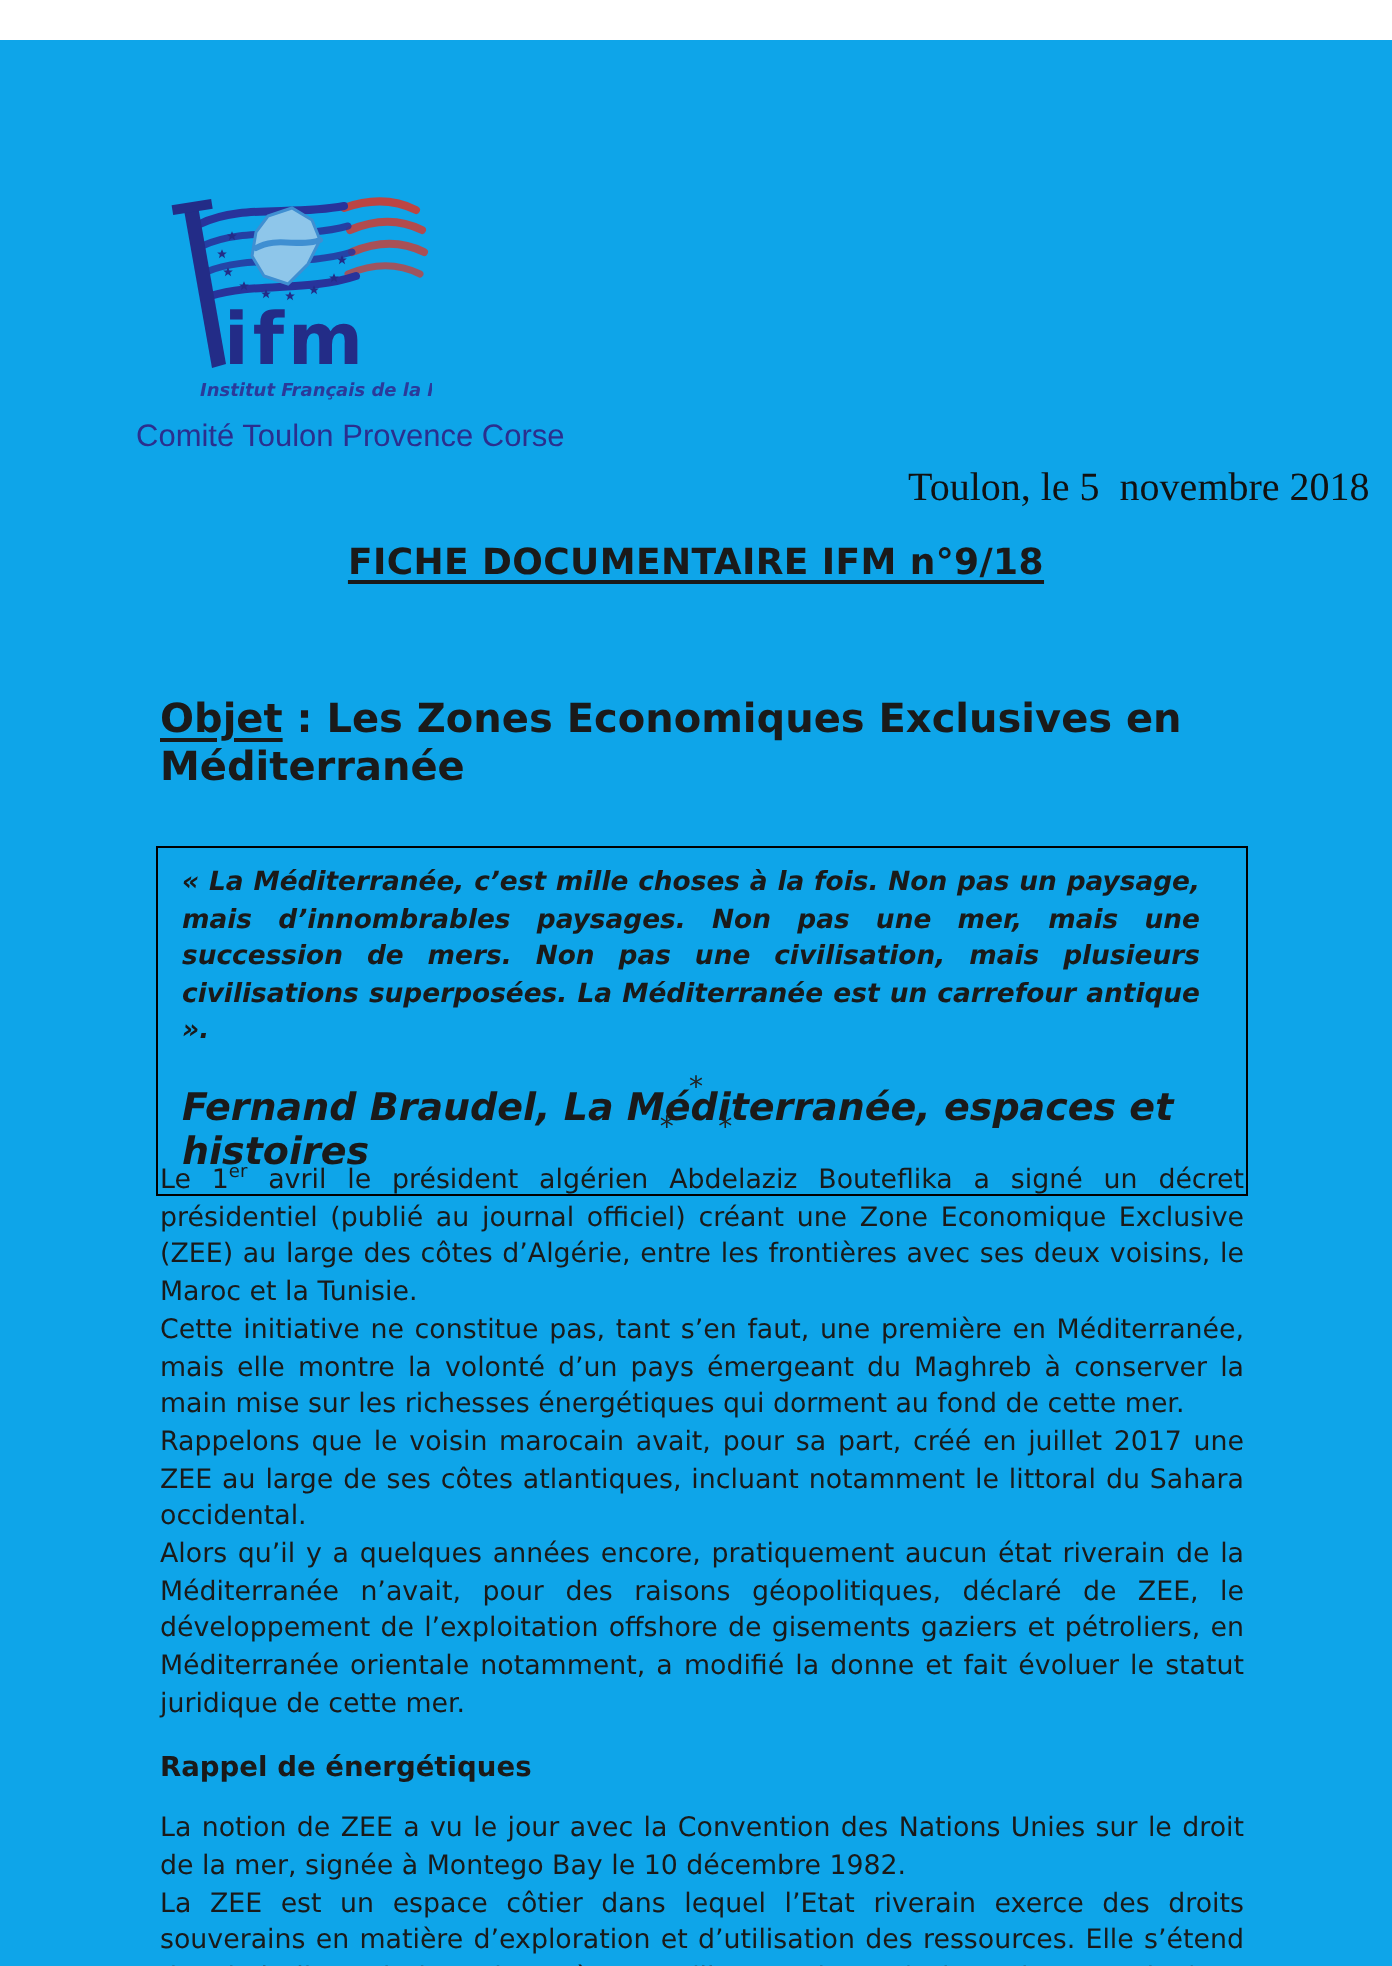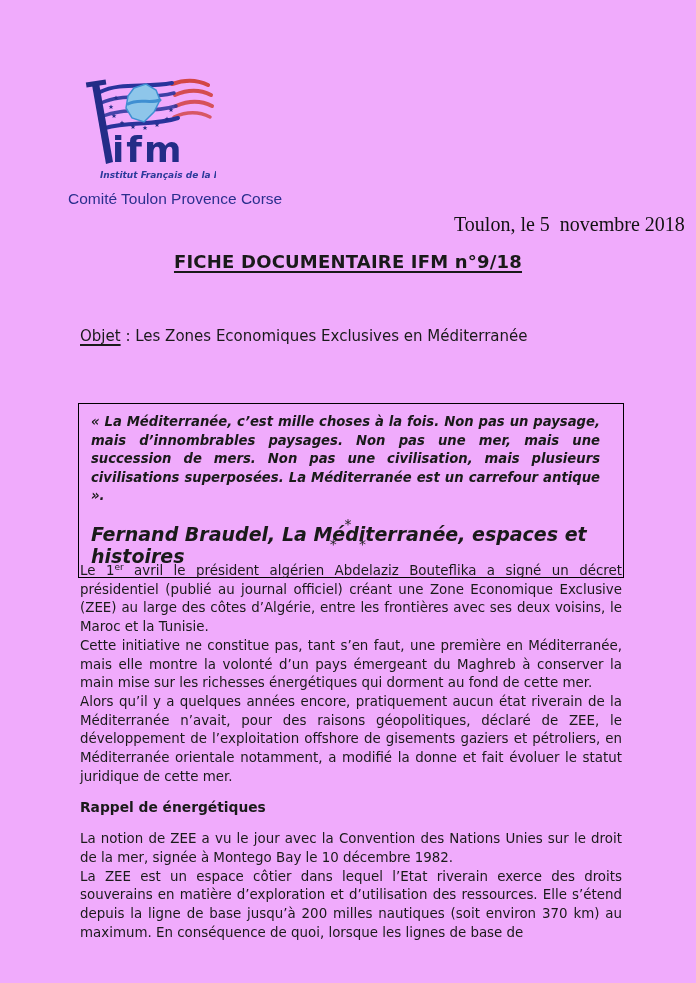--- a/index.html
+++ b/index.html
@@ -4,21 +4,21 @@
 <style>
   * { margin: 0; padding: 0; box-sizing: border-box; }
   html, body { background: #ffffff; }
   body {
     width: 696px; height: 983px;
     position: relative;
     font-family: "DejaVu Sans", sans-serif;
     color: #1a1a1a;
     overflow: hidden;
   }
-  .page { position: absolute; inset: 0; background: #f0abfc; }
+  .page { position: absolute; inset: 0; background: #0ea5e9; margin-top: 20px; }
 
   
   .logo-block { position: absolute; left: 76px; top: 76px; width: 140px; height: 108px; }
   .logo-svg { width: 100%; height: 100%; }
 
   
   .committee {
     position: absolute; left: 68px; top: 190px;
     font-family: Liberation Sans, sans-serif;
     font-size: 15.5px; color: #2b2f8e;
@@ -39,21 +39,21 @@
   }
   .doc-title span {
     text-decoration: underline;
     text-decoration-thickness: 1.5px;
     text-underline-offset: 3px;
   }
 
   
   .subject {
     position: absolute; left: 80px; top: 327px;
-    font-size: 15px; font-weight: normal;
+    font-size: 20px; font-weight: bold;
   }
   .subject .subject-label {
     text-decoration: underline;
     text-decoration-thickness: 1.5px;
     text-underline-offset: 3px;
   }
 
   
   .quote-box {
     position: absolute; left: 78px; top: 403px; width: 546px; min-height: 101px;
@@ -160,19 +160,20 @@
   </div>
 
   <div class="star-sep">
     <div>*</div>
     <div>*     *</div>
   </div>
 
   <div class="body-text">
     <p><span>Le 1</span><sup>er</sup><span> avril le président algérien Abdelaziz Bouteflika a signé un décret présidentiel (publié au journal officiel) créant une Zone Economique Exclusive (ZEE) au large des côtes d’Algérie, entre les frontières avec ses deux voisins, le Maroc et la Tunisie.</span></p>
     <p>Cette initiative ne constitue pas, tant s’en faut, une première en Méditerranée, mais elle montre la volonté d’un pays émergeant du Maghreb à conserver la main mise sur les richesses énergétiques qui dorment au fond de cette mer.</p>
+    <p>Rappelons que le voisin marocain avait, pour sa part, créé en juillet 2017 une ZEE au large de ses côtes atlantiques, incluant notamment le littoral du Sahara occidental.</p>
     <p>Alors qu’il y a quelques années encore, pratiquement aucun état riverain de la Méditerranée n’avait, pour des raisons géopolitiques, déclaré de ZEE, le développement de l’exploitation offshore de gisements gaziers et pétroliers, en Méditerranée orientale notamment, a modifié la donne et fait évoluer le statut juridique de cette mer.</p>
     <p class="section-heading">Rappel de énergétiques</p>
     <p>La notion de ZEE a vu le jour avec la Convention des Nations Unies sur le droit de la mer, signée à Montego Bay  le 10 décembre 1982.</p>
     <p>La ZEE est un espace côtier dans lequel l’Etat riverain exerce des droits souverains en matière d’exploration et d’utilisation des ressources. Elle s’étend depuis la ligne de base jusqu’à 200 milles nautiques (soit environ 370 km) au maximum. En conséquence de quoi, lorsque les lignes de base de</p>
   </div>
 
 </div>
 
 </body></html>

